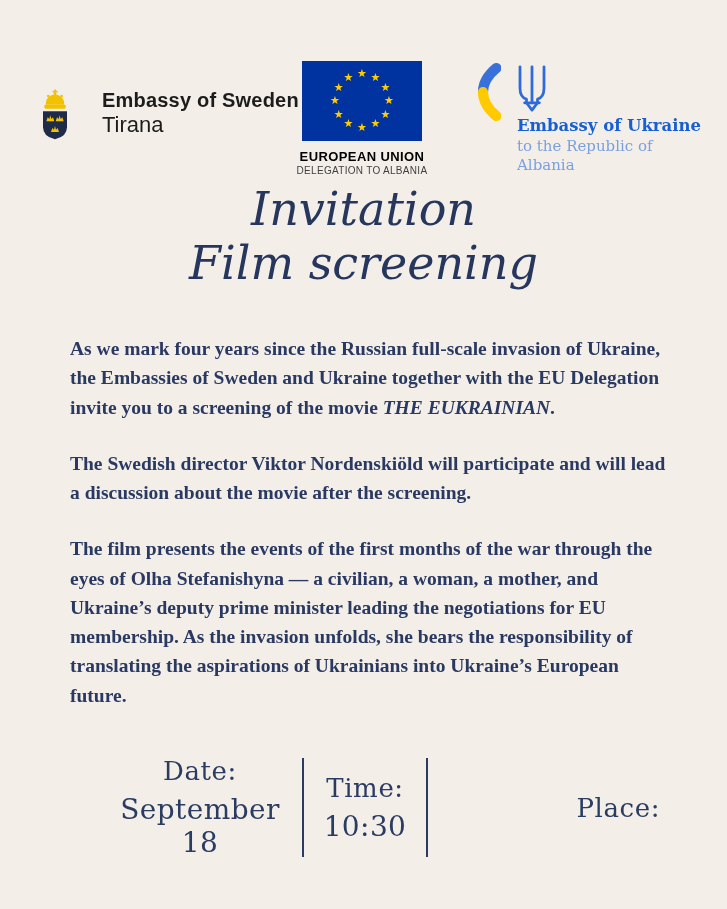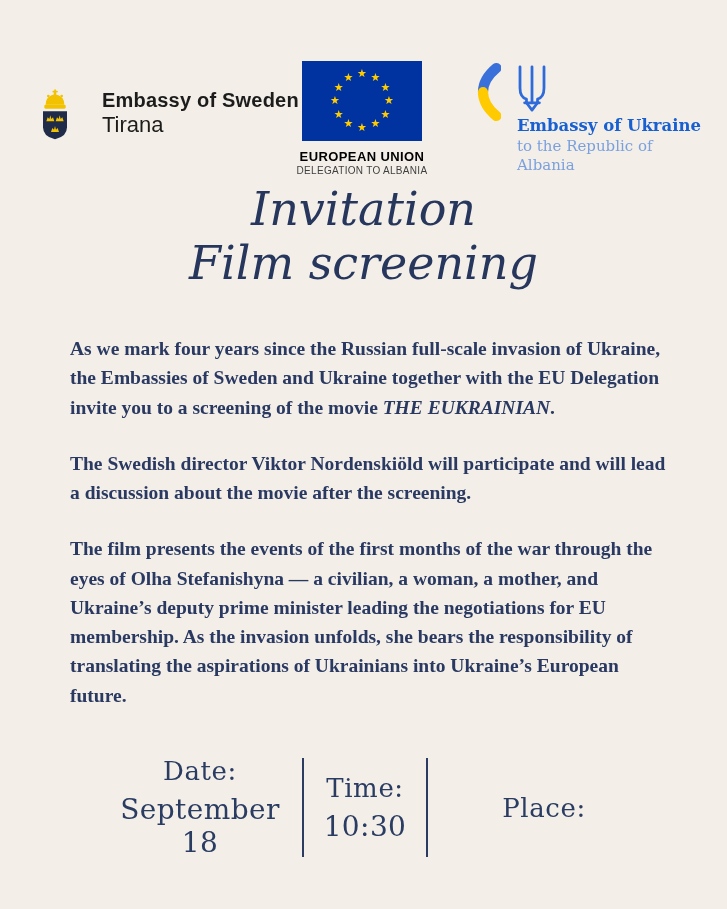--- a/index.html
+++ b/index.html
@@ -45,21 +45,21 @@
              font-family:"Liberation Serif",serif;font-weight:bold;font-size:19.5px;line-height:1.5;}
   .body-copy p + p{margin-top:27px;}
   .movie-title{font-style:italic;}
 
   
   .footer{position:absolute;left:98px;top:756px;width:562px;display:flex;align-items:stretch;
           font-family:"DejaVu Serif",serif;color:var(--footernavy);text-align:center;}
   .footer-col{display:flex;flex-direction:column;justify-content:center;gap:7px;}
   .col-date{width:204px;}
   .col-time{width:122px;align-items:center;}
-  .col-place{width:232px;}
+  .col-place{width:232px;align-items:flex-end;}
   .footer-label{font-size:26px;letter-spacing:.6px;}
   .footer-value{font-size:28px;letter-spacing:.4px;}
   .footer-divider{width:2px;background:var(--footernavy);margin:2px 0;}
 </style>
 </head>
 <body>
 
 <div class="poster">
 
   <div class="sweden-group">

